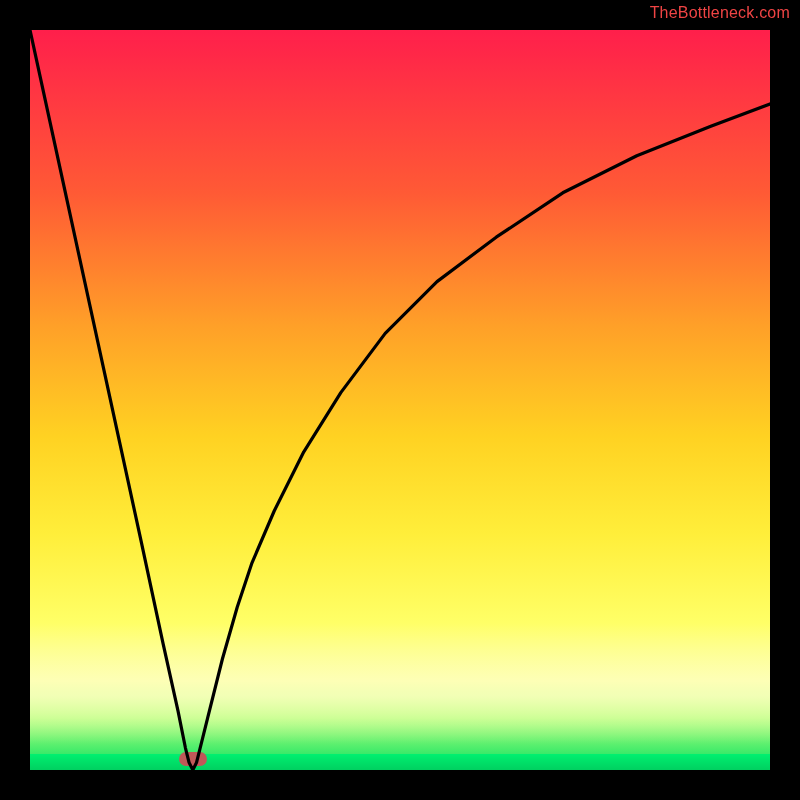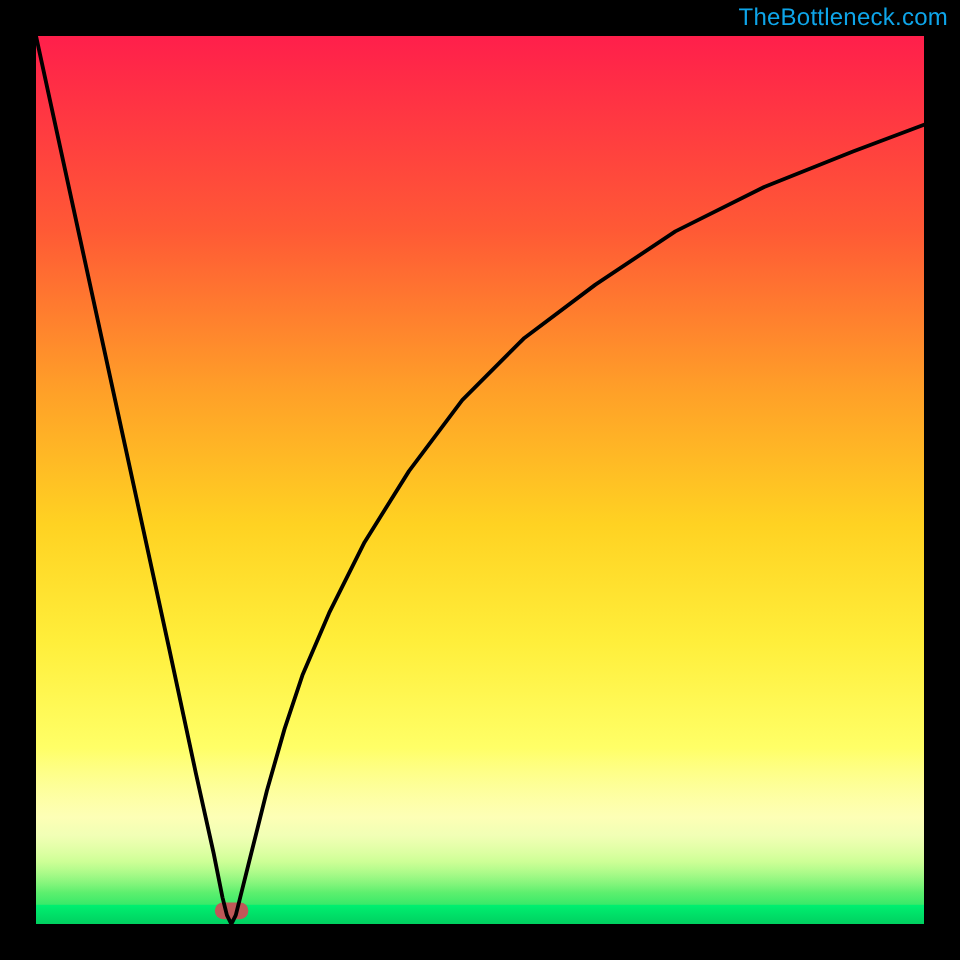--- a/index.html
+++ b/index.html
@@ -68,22 +68,22 @@
     position: absolute;
     inset: 0;
     width: 100%;
     height: 100%;
     pointer-events: none;
   }
   .watermark {
     position: absolute;
     top: 4px;
     right: 10px;
-    color: #0ea5e9;
-    font-size: 20px;
+    color: #ef4444;
+    font-size: 16px;
     letter-spacing: 0.2px;
     user-select: none;
   }
 </style>
 </head>
 <body>
 
 <div class="frame">
 
   <div class="plot-area">

